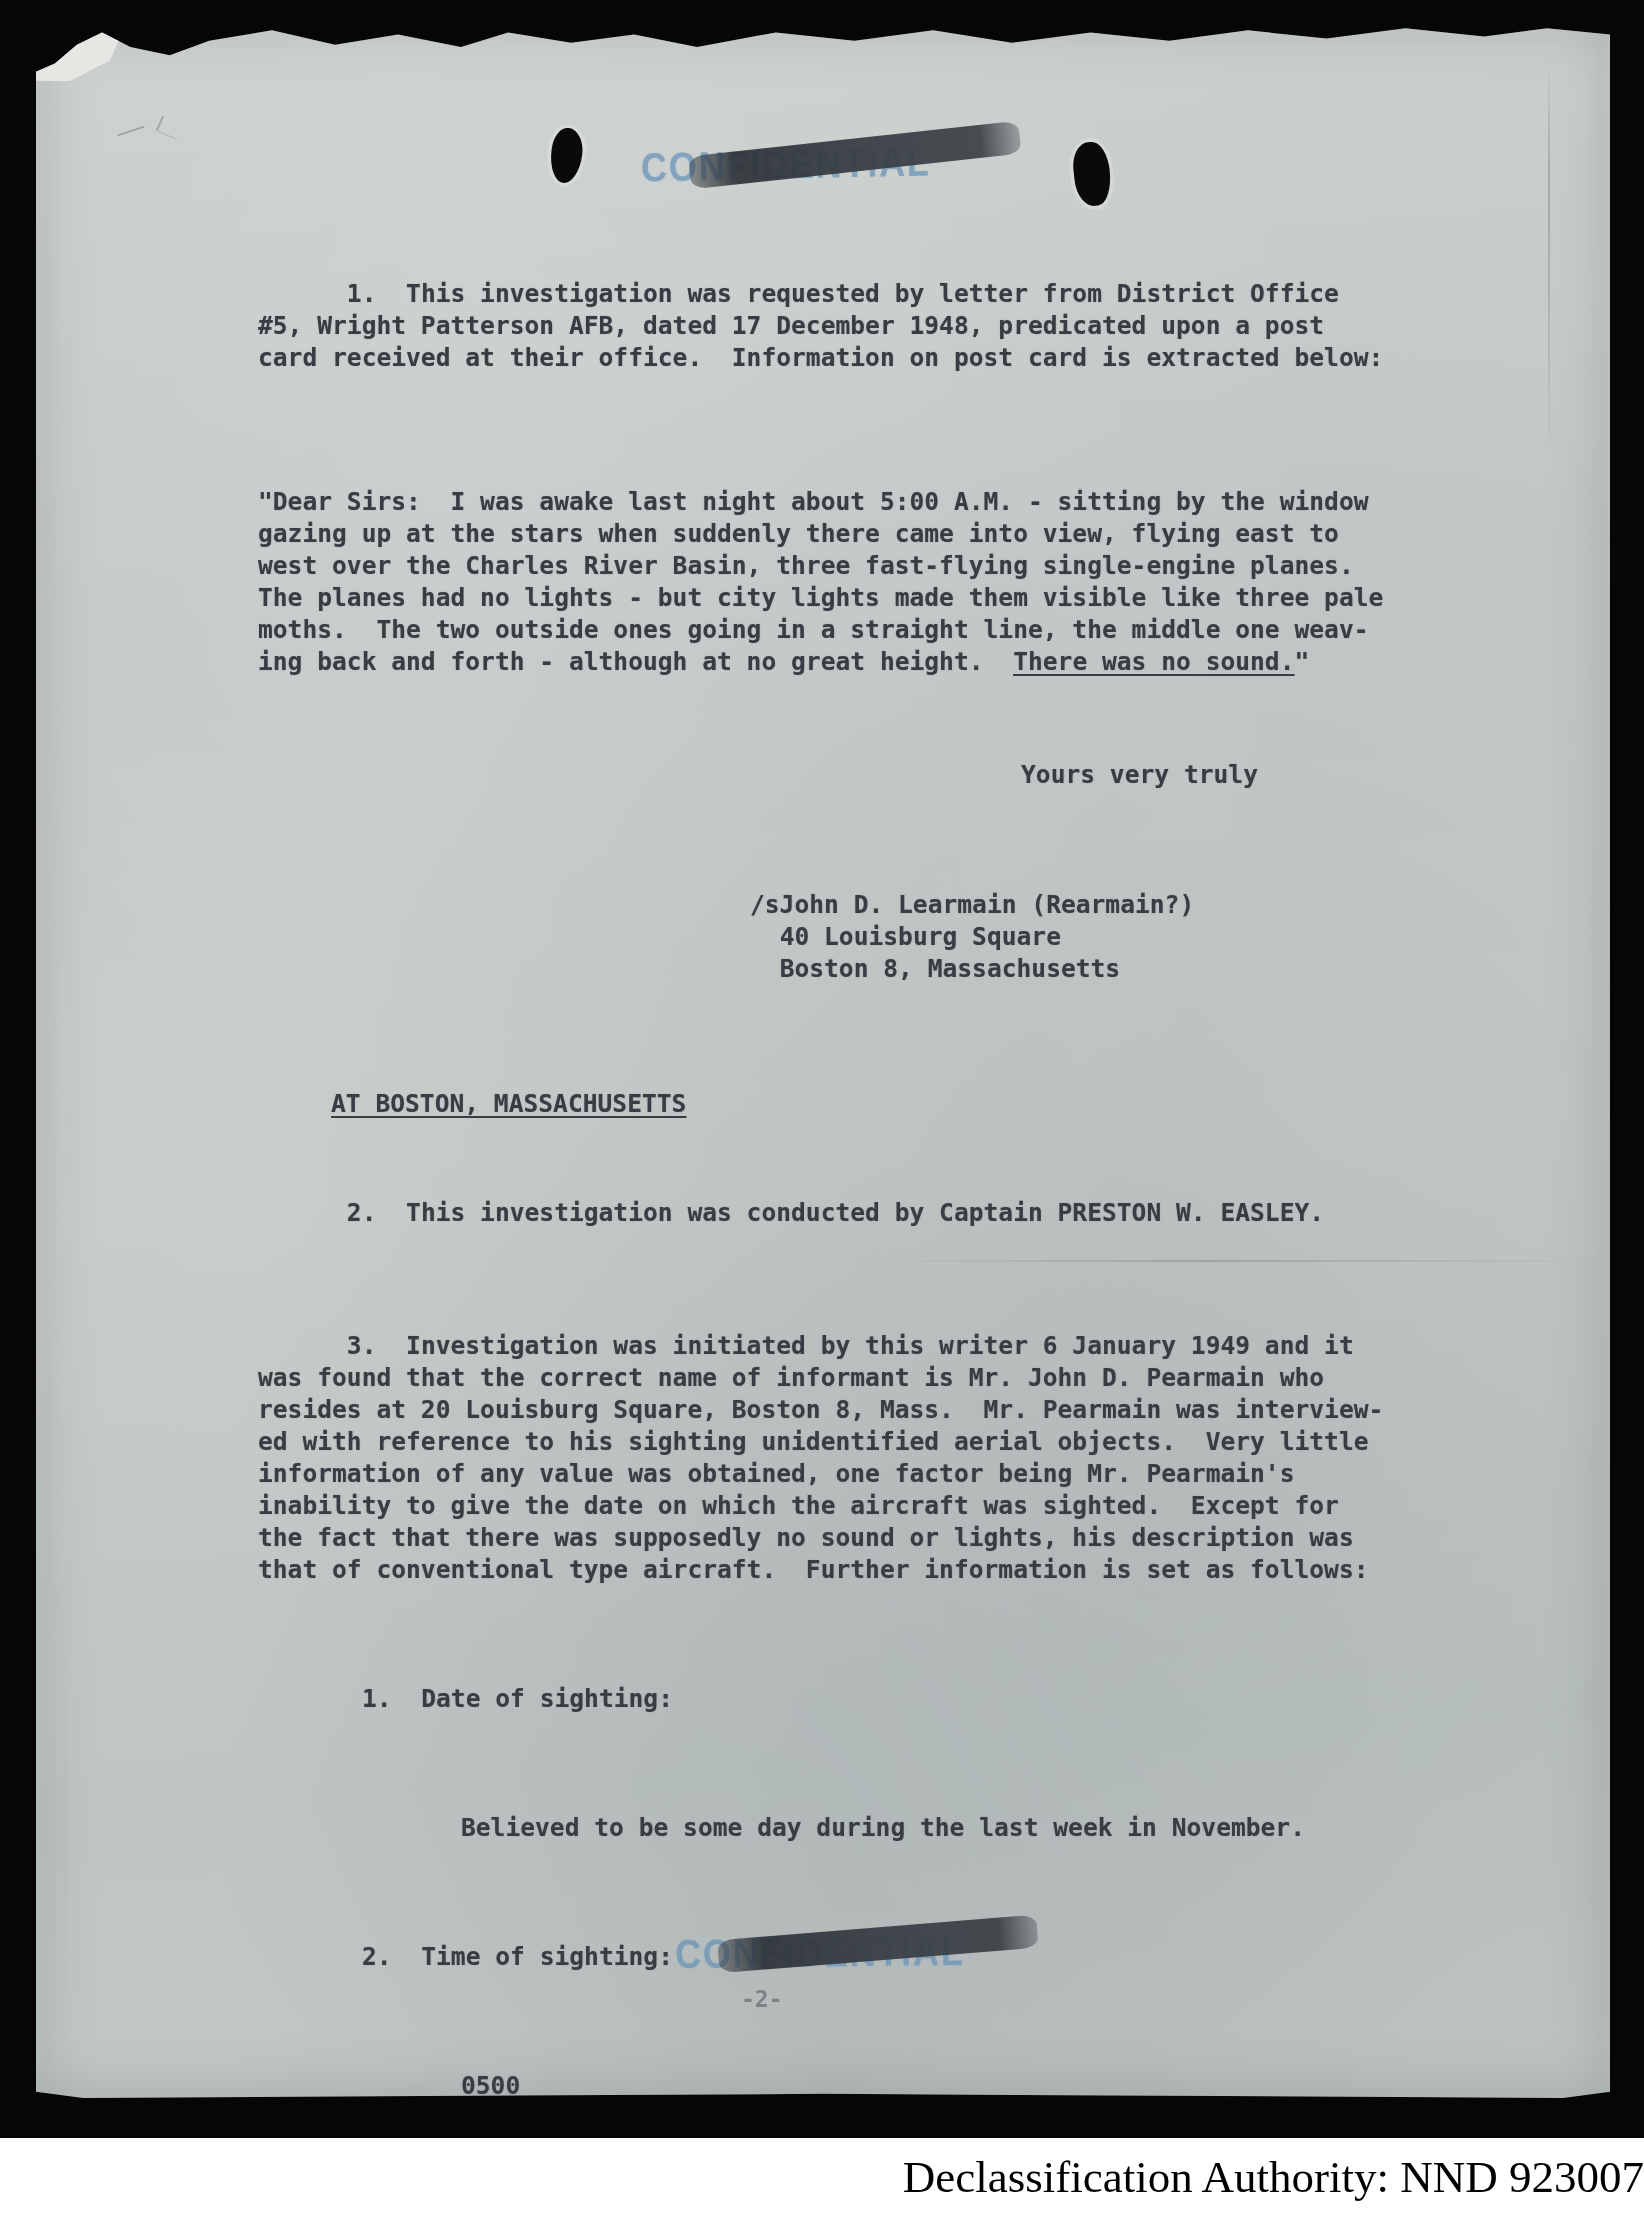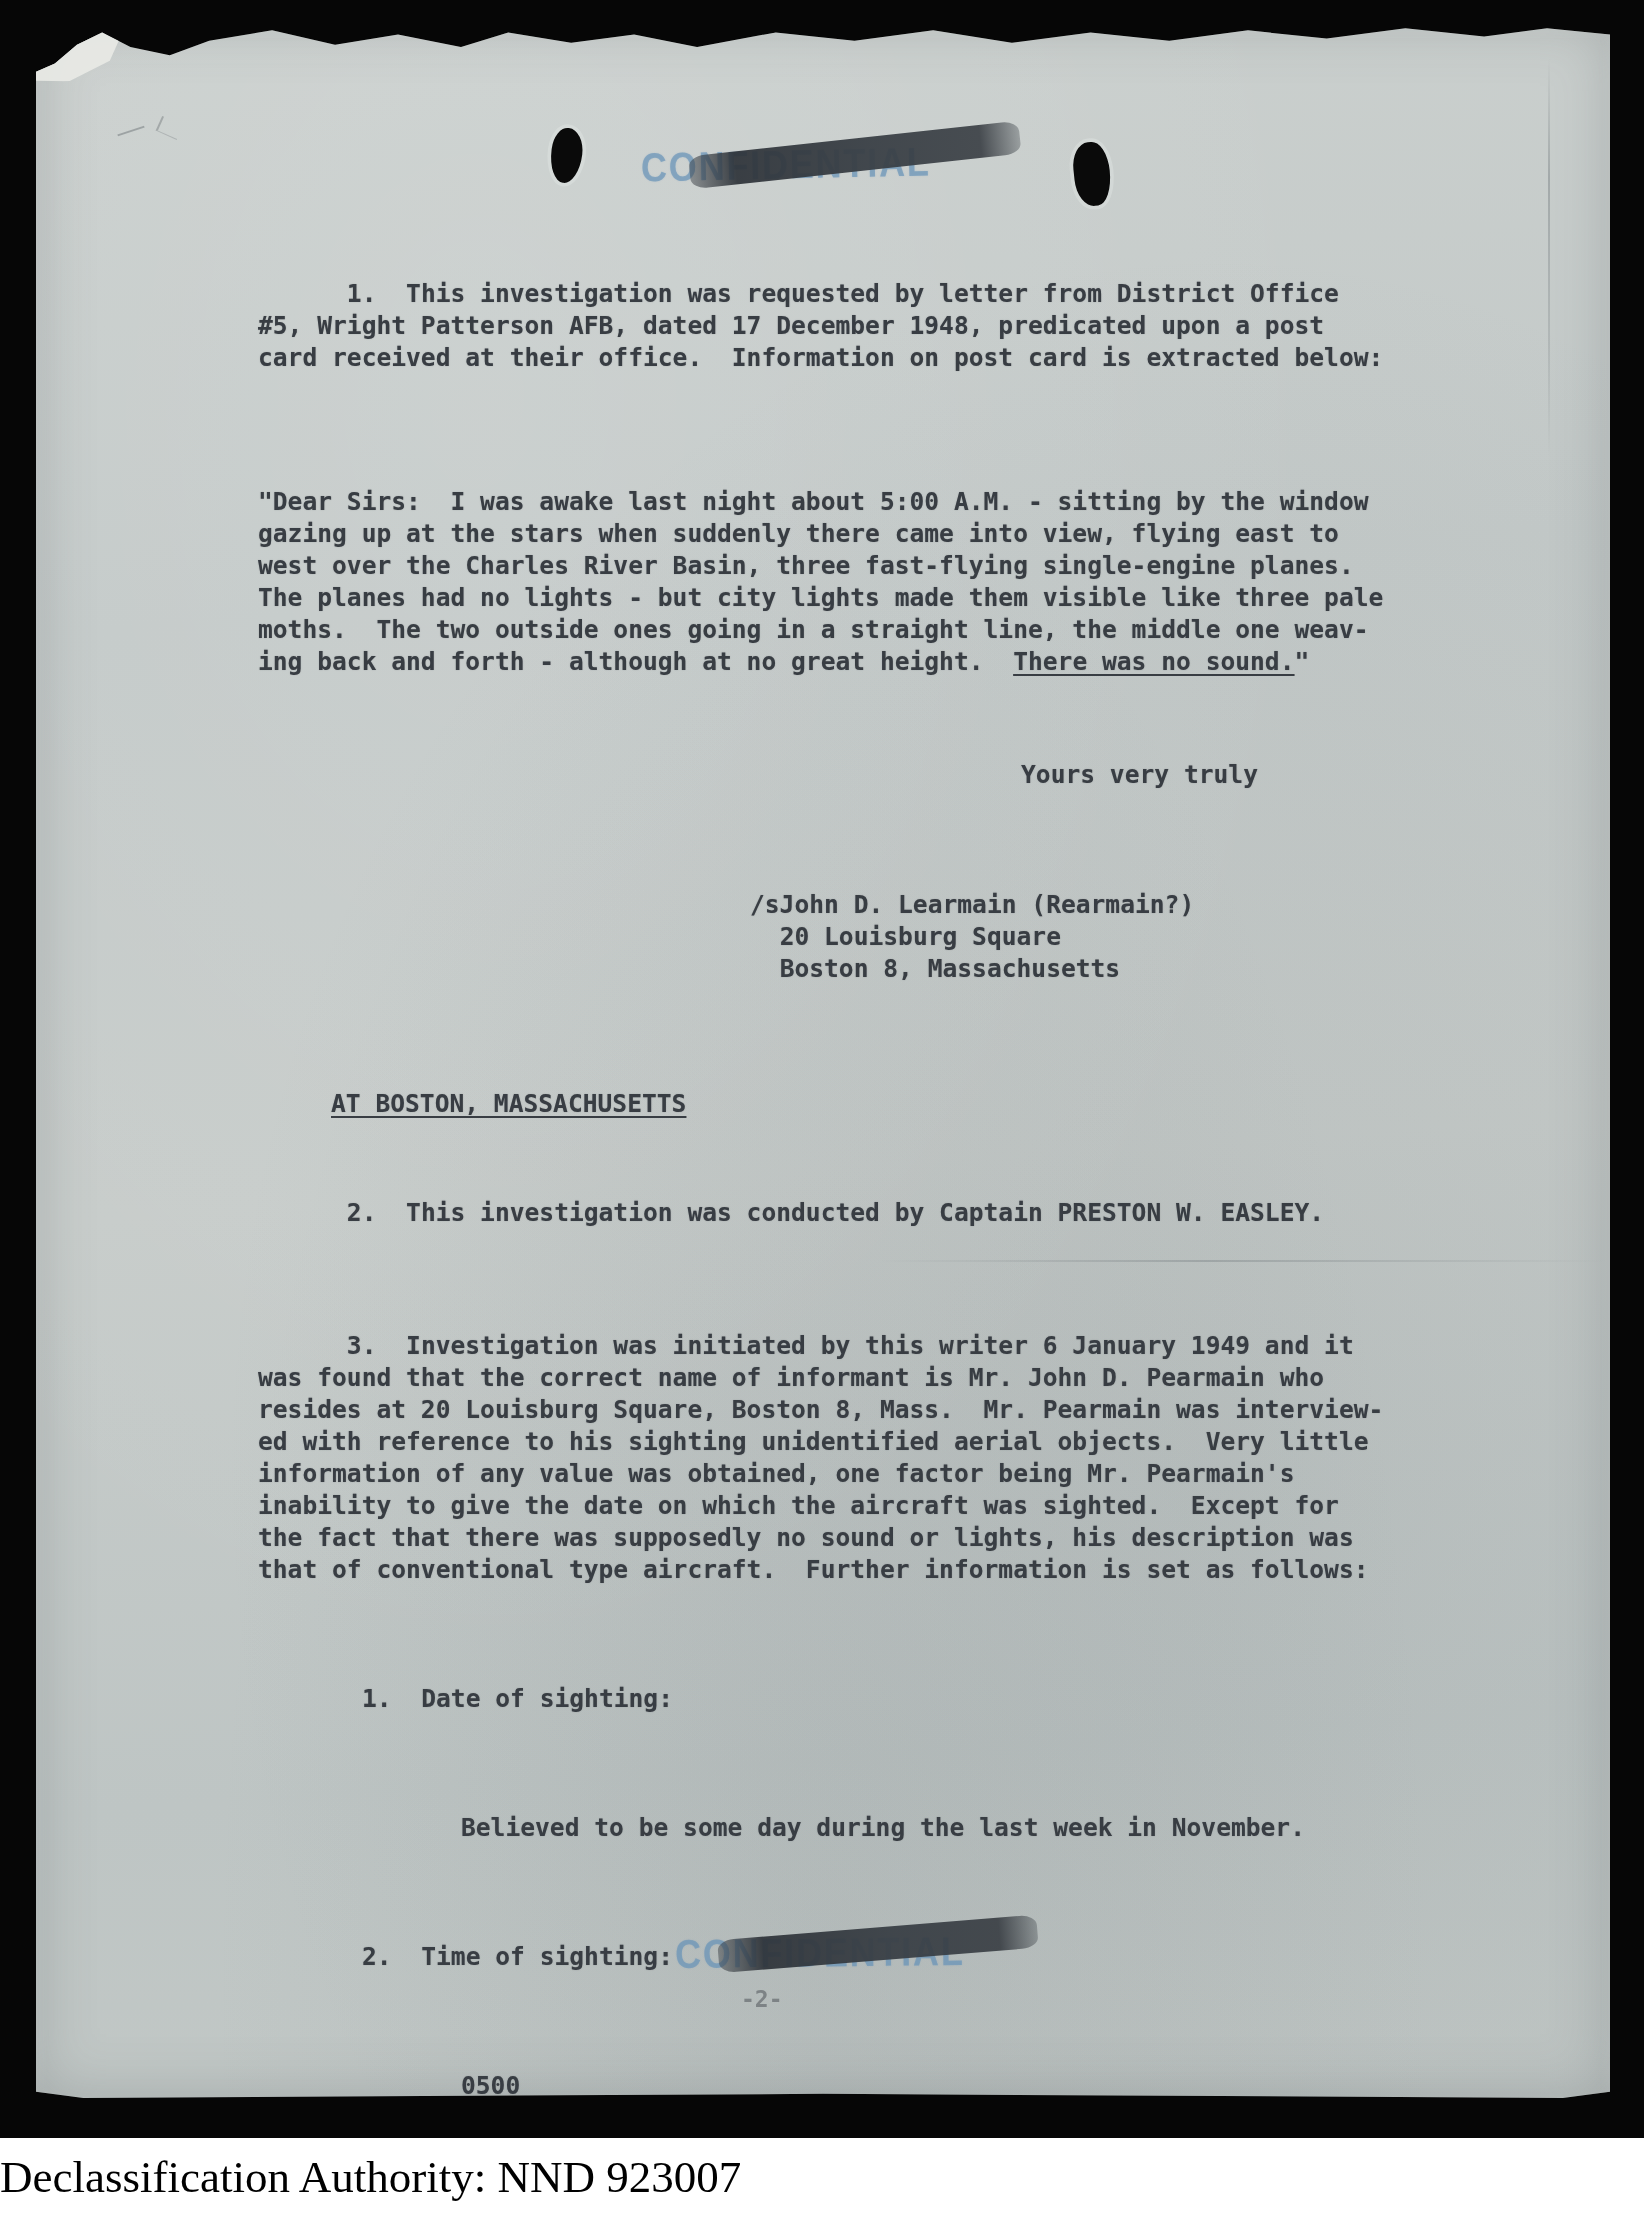--- a/index.html
+++ b/index.html
@@ -100,21 +100,21 @@
   .subheading { margin-top:39px; margin-left:73px; }
   .para2 { margin-top:13px; }
   .para3 { margin-top:37px; }
   .ind1 { margin-left:104px; }
   .ind2 { margin-left:203px; }
 
   
   .footer {
     position:absolute; left:0; top:2138px; width:1644px; height:78px;
     background:#ffffff;
-    display:flex; align-items:center; justify-content:flex-start;
+    display:flex; align-items:center; justify-content:flex-end;
   }
   .footer span {
     font-family:"Liberation Serif", serif;
     font-size:45px; color:#000000;
   }
 </style>
 </head>
 <body>
 
 <div class="scan">
@@ -138,21 +138,21 @@
 #5, Wright Patterson AFB, dated 17 December 1948, predicated upon a post
 card received at their office.  Information on post card is extracted below:</div>
       <div class="block quote-block"><span>"Dear Sirs:  I was awake last night about 5:00 A.M. - sitting by the window
 gazing up at the stars when suddenly there came into view, flying east to
 west over the Charles River Basin, three fast-flying single-engine planes.
 The planes had no lights - but city lights made them visible like three pale
 moths.  The two outside ones going in a straight line, the middle one weav-
 ing back and forth - although at no great height.  </span><span class="u">There was no sound.</span><span>"</span></div>
       <div class="block closing">Yours very truly</div>
       <div class="block signature">/sJohn D. Learmain (Rearmain?)
-  20 Louisburg Square
+  40 Louisburg Square
   Boston 8, Massachusetts</div>
       <div class="block subheading u">AT BOSTON, MASSACHUSETTS</div>
       <div class="block para2">      2.  This investigation was conducted by Captain PRESTON W. EASLEY.</div>
       <div class="block para3">      3.  Investigation was initiated by this writer 6 January 1949 and it
 was found that the correct name of informant is Mr. John D. Pearmain who
 resides at 20 Louisburg Square, Boston 8, Mass.  Mr. Pearmain was interview-
 ed with reference to his sighting unidentified aerial objects.  Very little
 information of any value was obtained, one factor being Mr. Pearmain's
 inability to give the date on which the aircraft was sighted.  Except for
 the fact that there was supposedly no sound or lights, his description was

